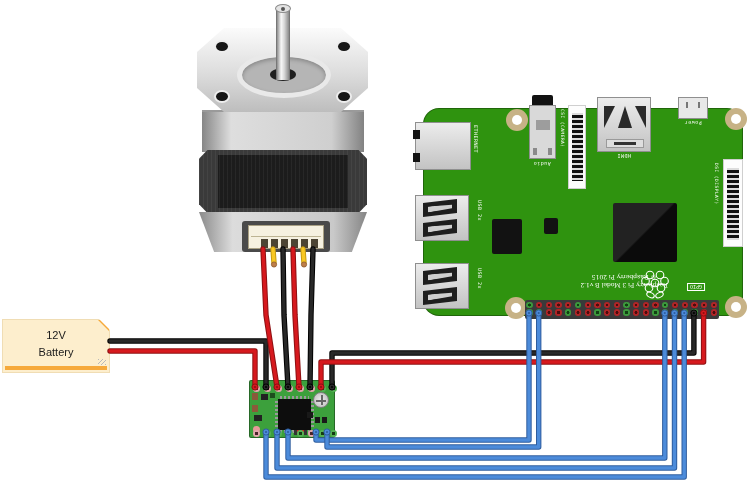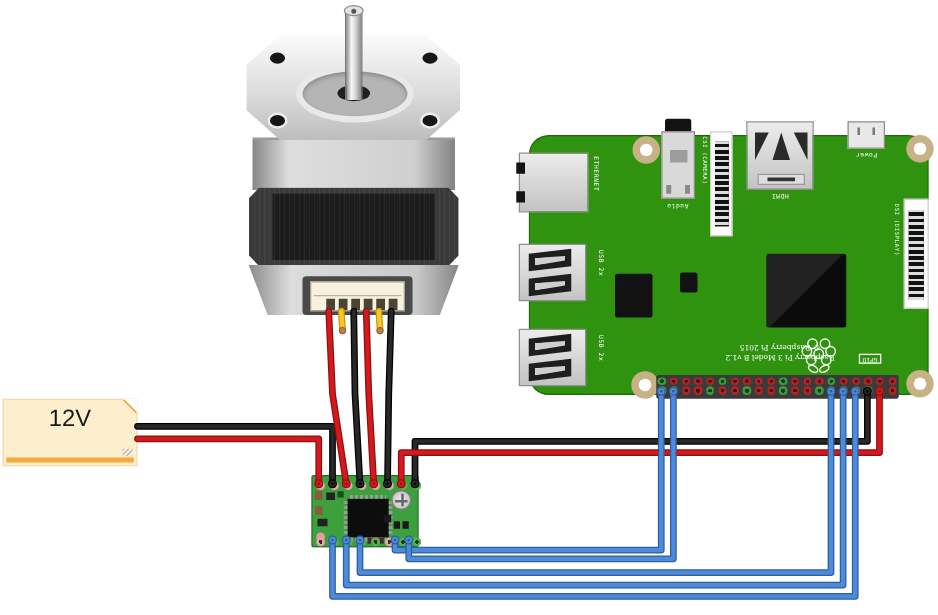--- a/index.html
+++ b/index.html
@@ -11,21 +11,21 @@
   .note{position:absolute;left:2px;top:319px;width:108px;height:54px;
         background:var(--note_bg);border:1px solid #f0ddb4;z-index:12;}
   .note-fold{position:absolute;right:0;top:0;width:0;height:0;
         border-left:11px solid transparent;border-top:11px solid var(--note_accent);z-index:2;}
   .note-fold:after{content:"";position:absolute;left:-11px;top:-11px;width:0;height:0;
         border-left:11px solid transparent;border-top:11px solid #fff;transform:translate(1px,-1px);}
   .note-bar{position:absolute;left:2px;right:2px;bottom:2px;height:4px;background:var(--note_accent);}
   .note-grip{position:absolute;right:3px;bottom:7px;width:8px;height:6px;
         background:repeating-linear-gradient(135deg,#b9b9b9 0 1px,transparent 1px 3px);}
   .note-text{position:absolute;left:0;right:0;top:7px;text-align:center;color:#1a1a1a;
-        font-size:19px;line-height:17px;}
+        font-size:11px;line-height:17px;}
 
   
   .m-shaft{position:absolute;left:276px;top:8px;width:14px;height:72px;z-index:6;
         background:linear-gradient(90deg,#8d8d8d,#f7f7f7 35%,#d9d9d9 60%,#8a8a8a);
         border:1px solid #777;border-bottom:none;}
   .m-shaft-cap{position:absolute;left:275px;top:4px;width:16px;height:9px;border-radius:50%;
         background:#e3e3e3;border:1px solid #8a8a8a;z-index:7;}
   .m-shaft-hole{position:absolute;left:281px;top:6.5px;width:4px;height:4px;border-radius:50%;
         background:#555;z-index:8;}
   .m-plate{position:absolute;left:197px;top:28px;width:171px;height:84px;z-index:4;
@@ -114,20 +114,21 @@
 </style>
 </head>
 <body>
 
 <div id="canvas">
 
   <div class="note">
     <div class="note-fold"></div>
     <div class="note-text">
       <div>12V</div>
+      <div>Battery</div>
     </div>
     <div class="note-bar"></div>
     <div class="note-grip"></div>
   </div>
 
   <div>
     <div class="m-collar"></div>
     <div class="m-plate">
       <div class="m-circle"></div>
       <div class="m-screw" style="left:19px;top:14px;"></div>

